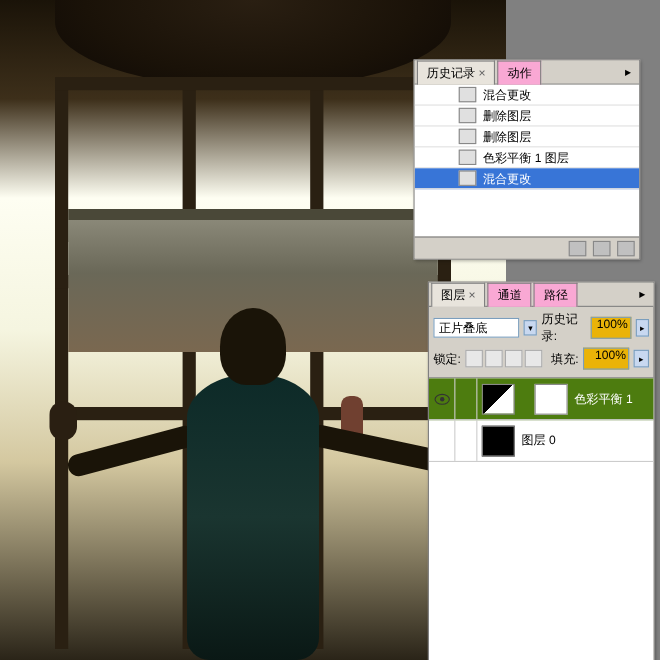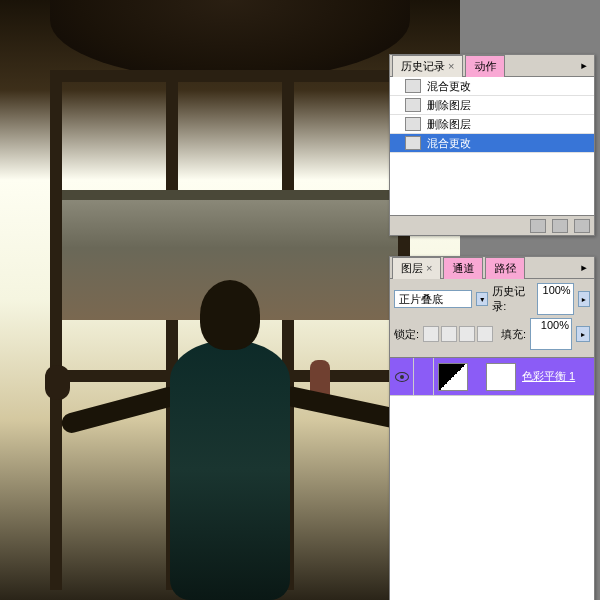--- a/index.html
+++ b/index.html
@@ -13,43 +13,43 @@
 .roof{position:absolute;top:190px;left:62px;width:336px;height:30px;background:#4a4838;}
 .figure{position:absolute;bottom:0;left:130px;width:200px;height:320px;}
 .head{position:absolute;top:0;left:70px;width:60px;height:70px;background:#1a1408;border-radius:50% 50% 40% 40%;}
 .body{position:absolute;top:60px;left:40px;width:120px;height:260px;background:linear-gradient(180deg,#0d2a28 0%,#1a3530 50%,#0a1815 100%);border-radius:60px 60px 20px 20px/40px 40px 20px 20px;}
 .arm-l{position:absolute;top:120px;left:-70px;width:120px;height:20px;background:#1a1408;border-radius:10px;transform:rotate(-15deg);}
 .arm-r{position:absolute;top:120px;right:-100px;width:150px;height:20px;background:#1a1408;border-radius:10px;transform:rotate(12deg);}
 .hand-l{position:absolute;top:85px;left:-85px;width:25px;height:35px;background:#2a1f12;border-radius:12px;}
 .hand-r{position:absolute;top:105px;right:-115px;width:25px;height:35px;background:#2a1f12;border-radius:12px;}
 .person{position:absolute;top:360px;left:310px;width:20px;height:50px;background:#704030;border-radius:8px 8px 0 0;}
 .panel{position:absolute;background:#d4d0c8;border:1px solid #808080;box-shadow:1px 1px 3px rgba(0,0,0,0.3);}
-.history-panel{right:5px;top:54px;width:206px;height:182px;}
+.history-panel{right:18px;top:54px;width:206px;height:182px;}
 .layers-panel{right:5px;top:256px;width:206px;height:355px;}
 .tabs{height:22px;background:#d4d0c8;border-bottom:1px solid #808080;display:flex;align-items:flex-end;}
 .tab{padding:3px 8px;background:#f9a8d4;border:1px solid #808080;border-bottom:none;margin-left:2px;cursor:pointer;position:relative;top:1px;}
 .tab.active{background:#e8e4dc;z-index:1;}
 .tab-close{margin-left:3px;color:#666;}
 .panel-menu{position:absolute;right:2px;top:2px;width:16px;height:16px;cursor:pointer;display:flex;align-items:center;justify-content:center;}
 .history-list{height:138px;overflow:hidden;background:#fff;}
-.history-item{display:flex;align-items:center;height:19px;padding-left:15px;border-bottom:1px solid #e0e0e0;}
+.history-item{display:flex;align-items:center;height:19px;padding-left:40px;border-bottom:1px solid #e0e0e0;}
 .history-item.selected{background:#3875d7;color:#fff;}
 .history-icon{width:16px;height:14px;background:#e0e0e0;border:1px solid #888;margin-right:6px;flex-shrink:0;}
 .history-footer{height:20px;background:#d4d0c8;border-top:1px solid #808080;display:flex;justify-content:flex-end;align-items:center;padding-right:4px;gap:6px;}
 .foot-icon{width:16px;height:14px;background:#c0c0c0;border:1px solid #888;cursor:pointer;}
 .layers-controls{padding:4px;border-bottom:1px solid #808080;}
 .ctrl-row{display:flex;align-items:center;gap:4px;margin-bottom:3px;}
 .dropdown{flex:0 0 78px;height:18px;background:#fff;border:1px solid #7b9ebd;display:flex;align-items:center;padding:0 4px;justify-content:space-between;}
 .dd-arrow{width:14px;height:14px;background:#c8d8f0;border:1px solid #7b9ebd;display:flex;align-items:center;justify-content:center;font-size:8px;}
-.pct-input{width:42px;height:32px;background:#ffffff;border:1px solid #7b9ebd;text-align:right;padding-right:2px;}
+.pct-input{width:42px;height:20px;background:#eab308;border:1px solid #7b9ebd;text-align:right;padding-right:2px;}
 .lock-icons{display:flex;gap:2px;}
 .lock-ic{width:16px;height:16px;border:1px solid #aaa;background:#e8e8e8;}
 .layers-list{background:#fff;height:268px;}
 .layer-row{display:flex;align-items:center;height:38px;border-bottom:1px solid #ccc;}
-.layer-row.selected{background:#8b5cf6;color:#fff;text-decoration:underline;}
+.layer-row.selected{background:#4d7c0f;color:#fff;}
 .eye-col{width:24px;height:100%;border-right:1px solid #ccc;display:flex;align-items:center;justify-content:center;}
 .eye{width:14px;height:10px;border:1px solid #333;border-radius:50%;position:relative;}
 .eye::after{content:"";position:absolute;top:2px;left:4px;width:4px;height:4px;background:#333;border-radius:50%;}
 .link-col{width:20px;height:100%;border-right:1px solid #ccc;}
 .thumb{width:30px;height:28px;background:#fff;border:1px solid #888;margin-left:4px;flex-shrink:0;}
 .thumb.adj{background:linear-gradient(135deg,#000 0%,#000 50%,#fff 50%,#fff 100%);}
 .thumb.mask{background:#fff;}
 .thumb.img{background:linear-gradient(180deg,#444 0%,#ddd 40%,#333 100%);}
 .thumb.dark{background:#000;}
 .link-ic{width:10px;height:14px;margin:0 2px;flex-shrink:0;}
@@ -97,20 +97,24 @@
         <span>混合更改</span>
       </div>
     <div class="history-item">
         <div class="history-icon"></div>
         <span>删除图层</span>
       </div>
     <div class="history-item">
         <div class="history-icon"></div>
         <span>删除图层</span>
       </div>
+    <div class="history-item">
+        <div class="history-icon"></div>
+        <span>色彩平衡 1 图层</span>
+      </div>
     <div class="history-item selected">
         <div class="history-icon"></div>
         <span>混合更改</span>
       </div>
   </div>
   <div class="history-footer">
     <div class="foot-icon"></div>
     <div class="foot-icon"></div>
     <div class="foot-icon"></div>
   </div>
@@ -150,20 +154,26 @@
     <div class="layer-row selected">
       <div class="eye-col">
           <div class="eye"></div>
         </div>
       <div class="link-col"></div>
       <div class="thumb adj"></div>
       <div class="link-ic"></div>
       <div class="thumb mask"></div>
       <span class="layer-name">色彩平衡 1</span>
     </div>
+    <div class="layer-row">
+      <div class="eye-col"></div>
+      <div class="link-col"></div>
+      <div class="thumb dark"></div>
+      <span class="layer-name">图层 0</span>
+    </div>
   </div>
   <div class="layers-footer">
     <div class="lf-icon">⟲</div>
     <div class="lf-icon">fx.</div>
     <div class="lf-icon">◐</div>
     <div class="lf-icon">◑</div>
     <div class="lf-icon">▢</div>
     <div class="lf-icon">▣</div>
     <div class="lf-icon">🗑</div>
   </div>

